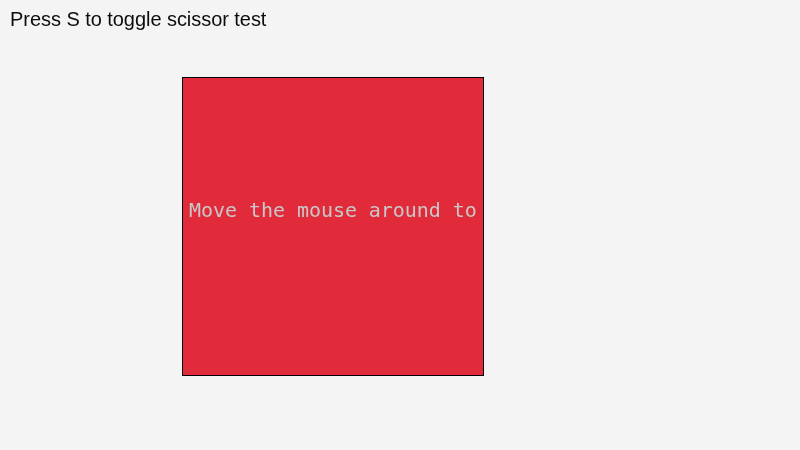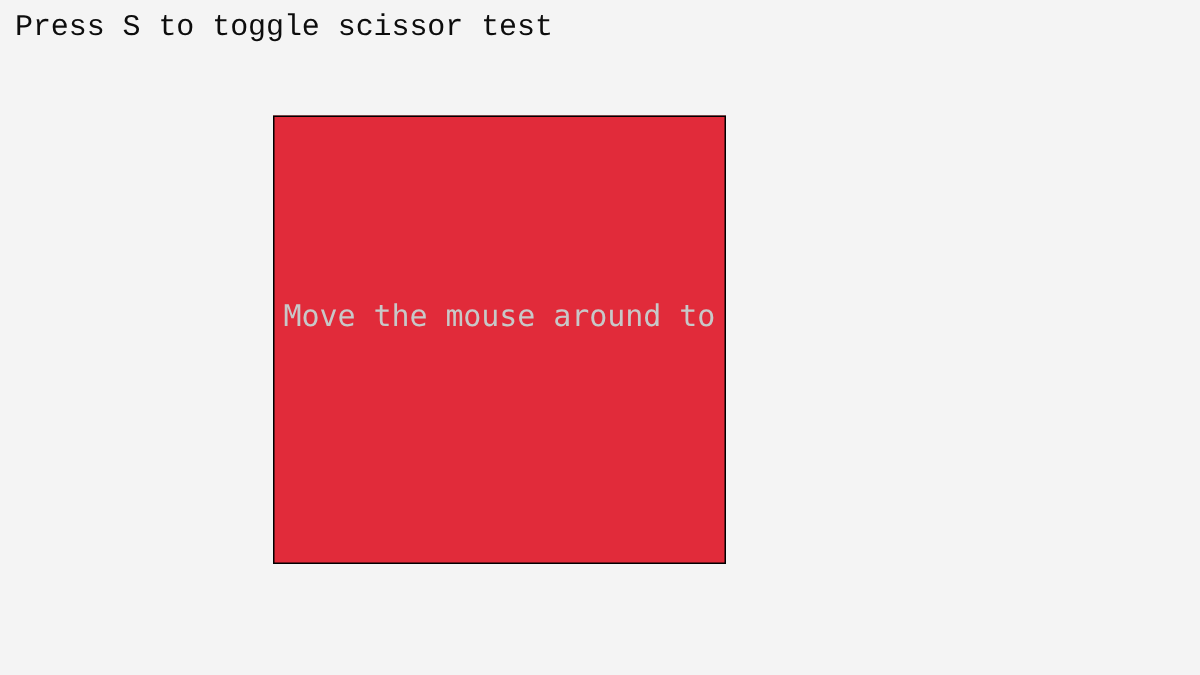--- a/index.html
+++ b/index.html
@@ -21,21 +21,21 @@
     background: #f4f4f4;
     -webkit-font-smoothing: none;
     font-smooth: never;
   }
 
   
   #hint-text {
     position: absolute;
     left: 10px;
     top: 8px;
-    font-family: Liberation Mono, monospace;
+    font-family: Liberation Sans, sans-serif;
     font-size: 20px;
     line-height: 22px;
     letter-spacing: -0.05px;
     color: #0d0d0d;
     white-space: pre;
   }
 
   
   #scissor-area {
     position: absolute;

